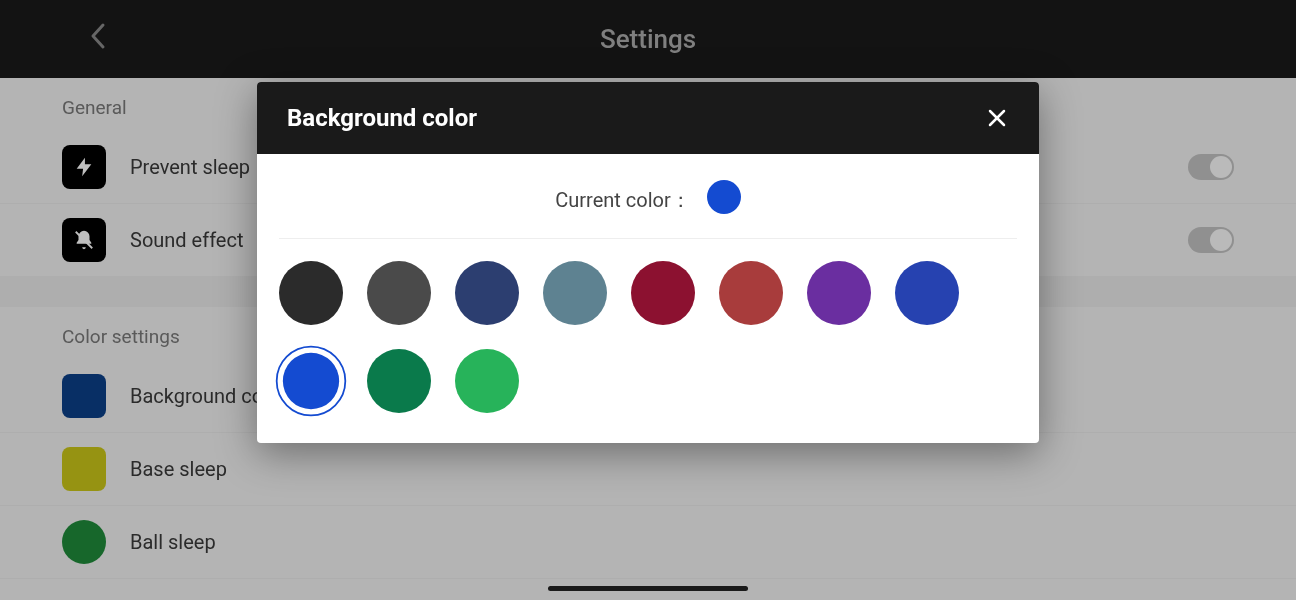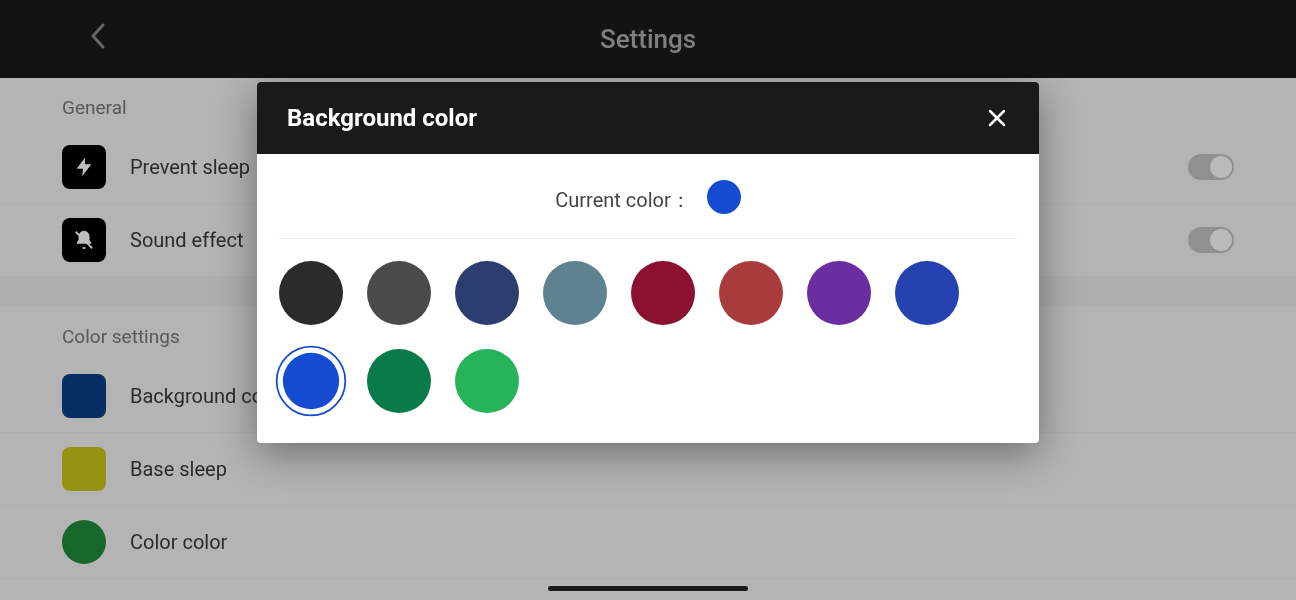--- a/index.html
+++ b/index.html
@@ -231,21 +231,21 @@
     <div class="settings-label">Background color</div>
   </div>
 
   <div class="settings-row">
     <div class="color-swatch" style="background:#c8c519"></div>
     <div class="settings-label">Base sleep</div>
   </div>
 
   <div class="settings-row">
     <div class="color-swatch circle" style="background:#1f8a3a"></div>
-    <div class="settings-label">Color color</div>
+    <div class="settings-label">Ball sleep</div>
   </div>
 </div>
 
 <div class="overlay">
   <div class="modal">
     <div class="modal-header">
       <div class="modal-title">Background color</div>
       <div class="close-btn">
         <svg width="20" height="20" viewBox="0 0 20 20" stroke="#fff" stroke-width="2.5" stroke-linecap="round">
             <line x1="3" y1="3" x2="17" y2="17"></line>

